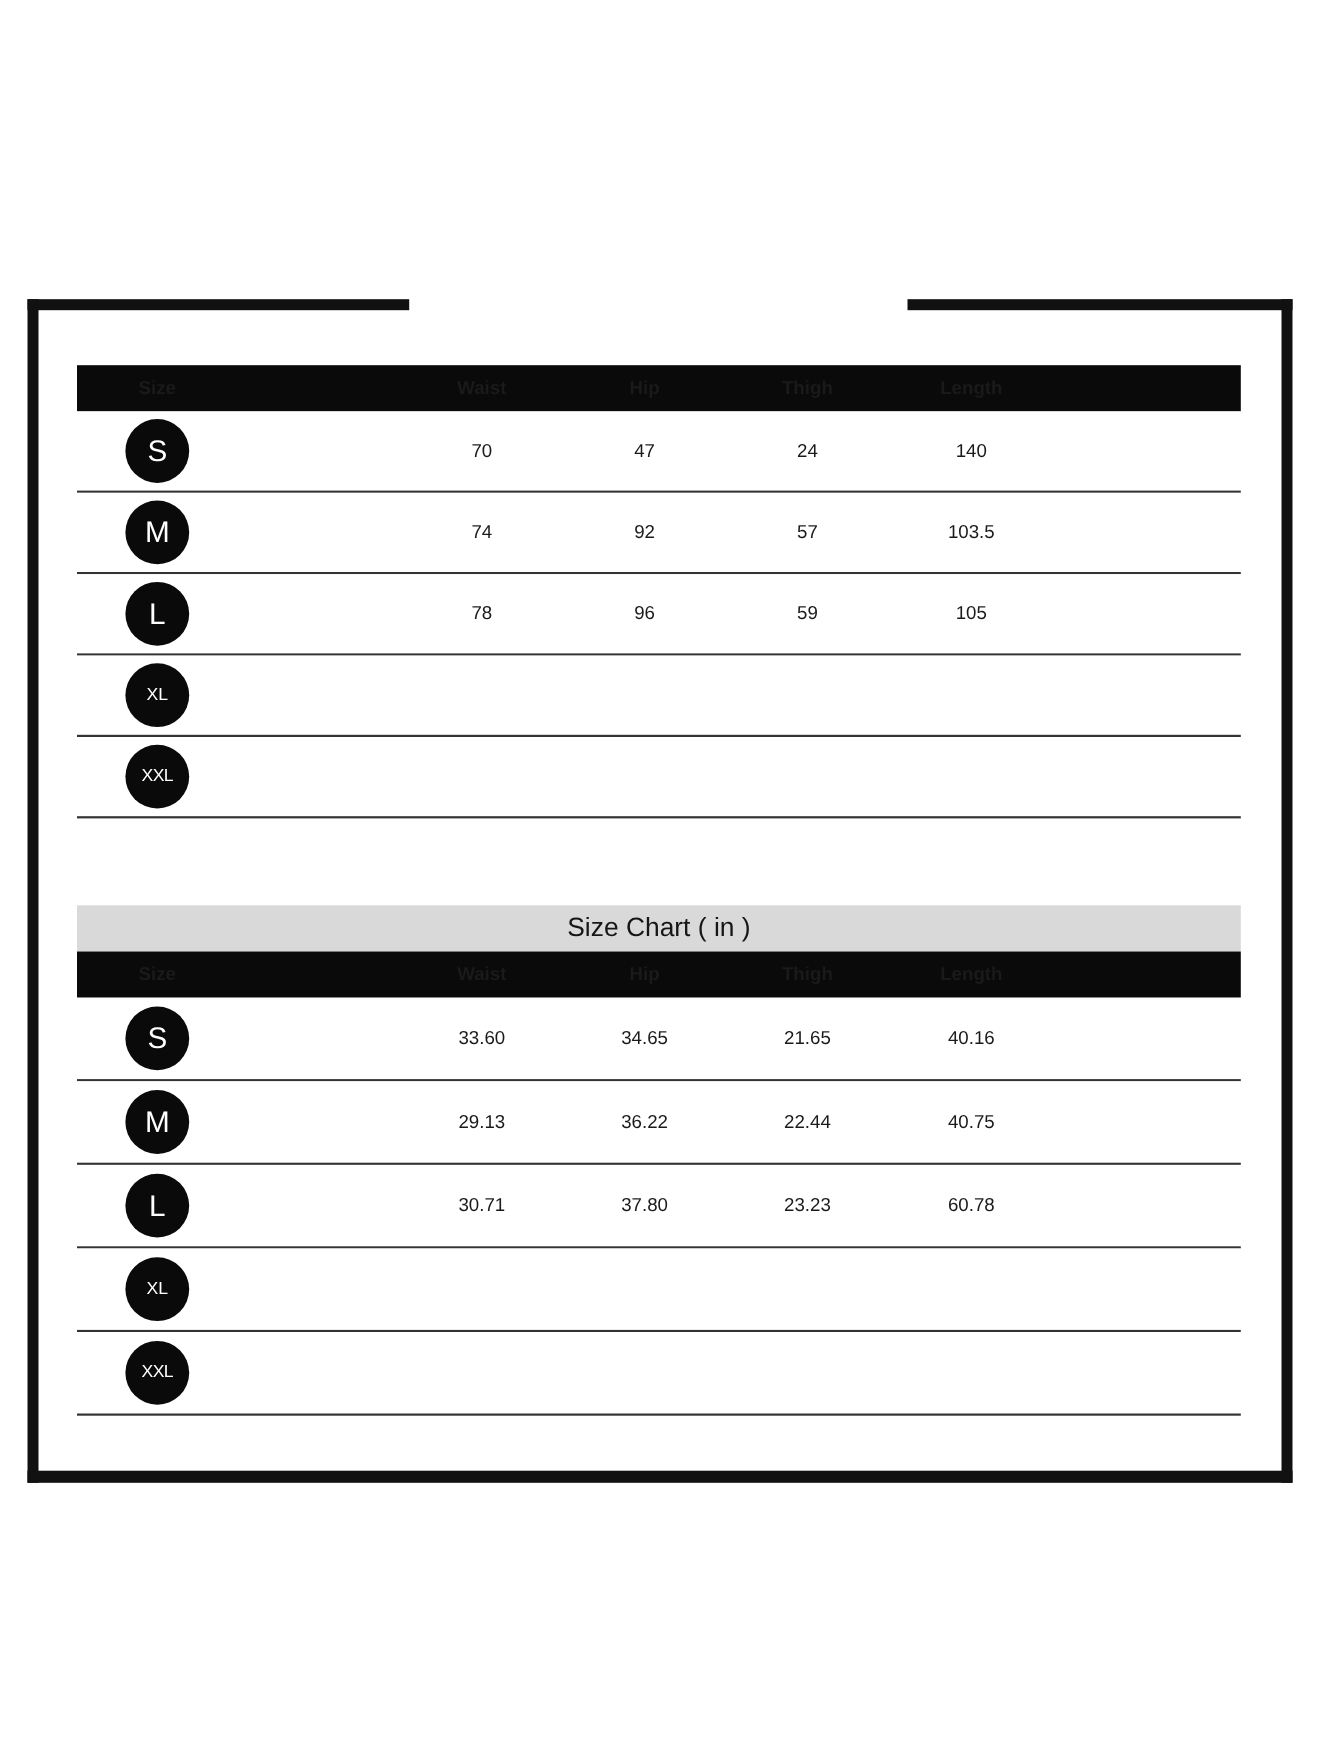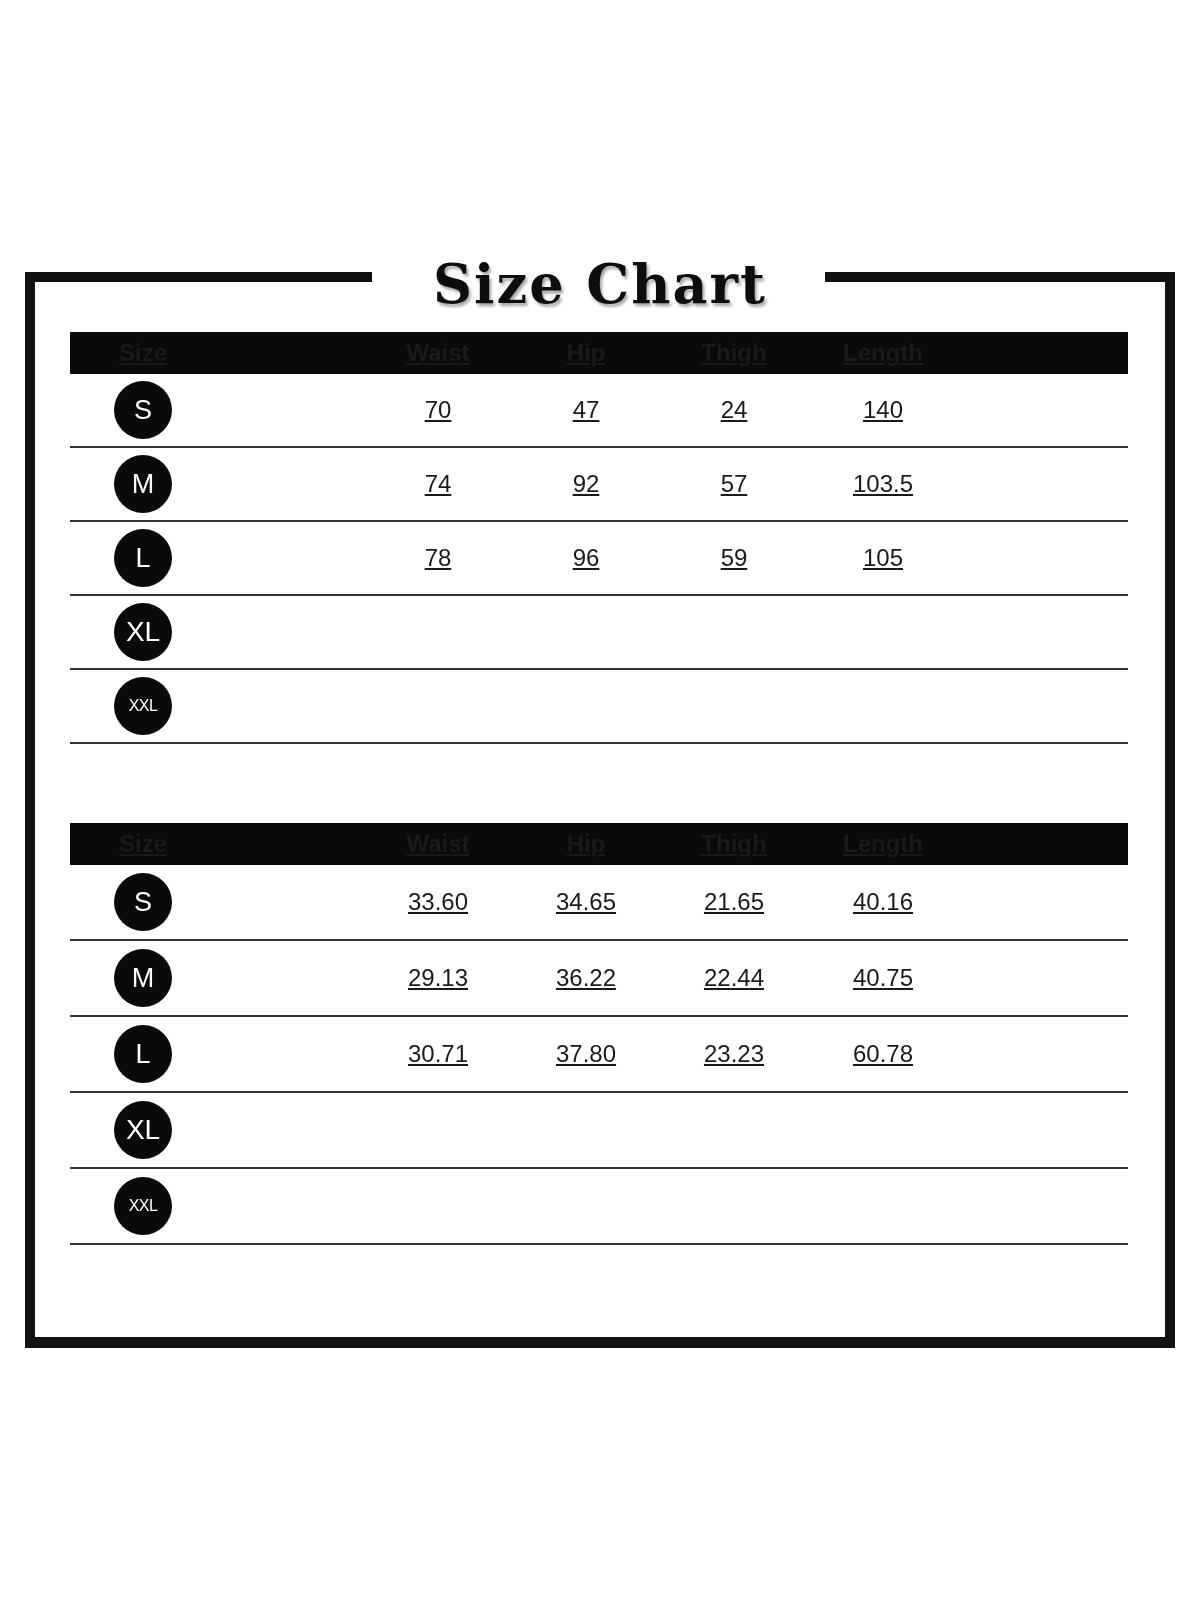--- a/index.html
+++ b/index.html
@@ -31,40 +31,39 @@
   }
   .t-in .caption{height:42px;}
   .grid{
     display:grid;
     grid-template-columns:146px 148px 148px 148px 148px 150px 1fr;
     align-items:center;
   }
   .thead{height:42px;background:#0a0a0a;color:#ffffff;font-weight:bold;font-size:24px;}
   .row{height:74px;border-bottom:2px solid #333333;box-sizing:border-box;background:#ffffff;}
   .t-in .row{height:76px;}
-  .cell{text-align:center;font-size:24px;color:#1a1a1a;text-decoration:underline;}
+  .cell{text-align:center;font-size:17px;color:#1a1a1a;}
   .c1{grid-column:1;}
   .c-waist{grid-column:3;}
   .c-hip{grid-column:4;}
   .c-thigh{grid-column:5;}
   .c-length{grid-column:6;}
   .size-badge{
     width:58px;height:58px;border-radius:50%;background:#0a0a0a;color:#ffffff;
     display:flex;align-items:center;justify-content:center;
     font-size:27px;margin:0 auto;font-weight:500;letter-spacing:0;
   }
-  .b-xl{font-size:28px;}
+  .b-xl{font-size:16px;}
   .b-xxl{font-size:16px;letter-spacing:-0.5px;}
 </style>
 </head>
 <body>
 
 <div class="page">
 
-  <h1 class="page-title">Size Chart</h1>
 
   <div class="bar bar-top-left"></div>
   <div class="bar bar-top-right"></div>
   <div class="bar bar-left"></div>
   <div class="bar bar-right"></div>
   <div class="bar bar-bottom"></div>
 
   <section class="size-table t-cm">
 
     <div class="grid thead">
@@ -120,20 +119,21 @@
           <div class="size-badge b-xxl">XXL</div>
         </div>
       <div class="cell c-waist"></div>
       <div class="cell c-hip"></div>
       <div class="cell c-thigh"></div>
       <div class="cell c-length"></div>
     </div>
   </section>
 
   <section class="size-table t-in">
+    <div class="caption">Size Chart ( in )</div>
 
     <div class="grid thead">
       <div class="cell c1">Size</div>
       <div class="cell c-waist">Waist</div>
       <div class="cell c-hip">Hip</div>
       <div class="cell c-thigh">Thigh</div>
       <div class="cell c-length">Length</div>
     </div>
 
     <div class="grid row">

